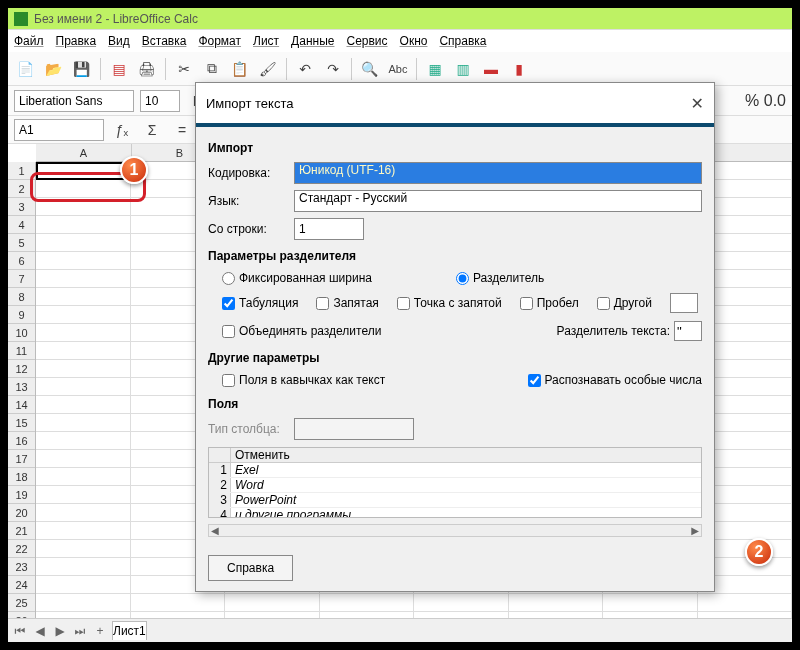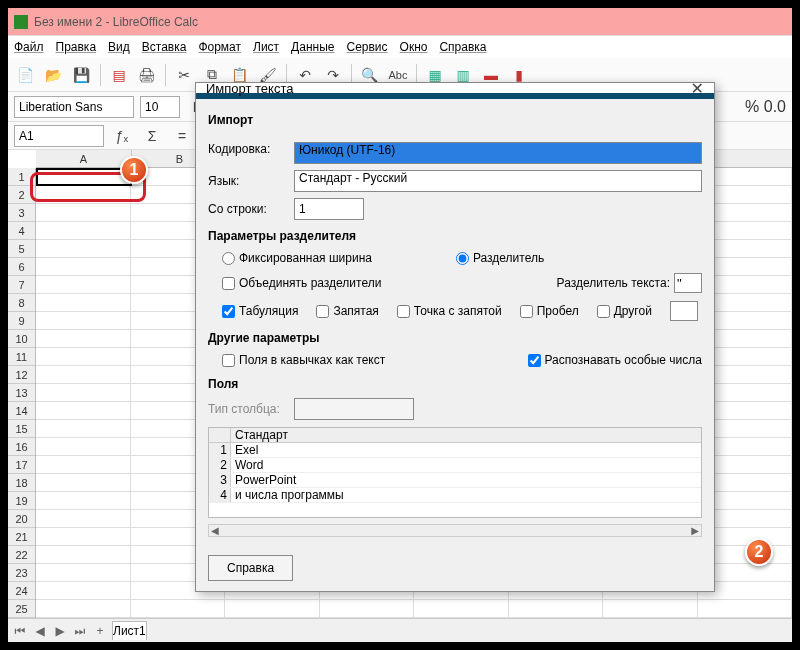--- a/index.html
+++ b/index.html
@@ -1,18 +1,18 @@
 <!DOCTYPE html>
 <html><head>
 <meta charset="utf-8">
 <style>
 * { box-sizing: border-box; font-family: "Segoe UI", Tahoma, sans-serif; }
 body { margin: 0; background: #000; width: 800px; height: 650px; overflow: hidden; position: relative; }
 .frame { position: absolute; left: 8px; top: 8px; right: 8px; bottom: 8px; background: #fff; display: flex; flex-direction: column; }
-.titlebar { height: 28px; background: #fca5a5; display: flex; align-items: center; padding: 0 6px; font-size: 12px; color: #555; border-bottom: 1px solid #ddd; }
+.titlebar { height: 22px; background: #bef264; display: flex; align-items: center; padding: 0 6px; font-size: 12px; color: #555; border-bottom: 1px solid #ddd; }
 .titlebar .icon { width: 14px; height: 14px; background: #2a8a2a; margin-right: 6px; display: inline-block; }
 .menubar { height: 22px; background: #fff; display: flex; align-items: center; padding: 0 6px; font-size: 12px; gap: 12px; }
 .menubar span { text-decoration: underline; text-decoration-color: #999; cursor: default; }
 .toolbar { height: 34px; background: #fafafa; border-bottom: 1px solid #ddd; display: flex; align-items: center; padding: 0 6px; gap: 4px; }
 .tbtn { width: 24px; height: 24px; display: inline-flex; align-items: center; justify-content: center; font-size: 14px; color: #444; }
 .sep { width: 1px; height: 22px; background: #ccc; margin: 0 2px; }
 .formatbar { height: 30px; background: #fafafa; border-bottom: 1px solid #ddd; display: flex; align-items: center; padding: 0 6px; gap: 6px; }
 .combo { height: 22px; border: 1px solid #aaa; background: #fff; font-size: 12px; padding: 0 4px; }
 .fname { width: 120px; }
 .fsize { width: 40px; }
@@ -26,41 +26,41 @@
 .cells { position: absolute; top: 18px; left: 28px; right: 0; bottom: 0; }
 .cells .row { height: 18px; border-bottom: 1px solid #ddd; display: flex; }
 .cells .cell { width: 96px; border-right: 1px solid #ddd; }
 .selcell { position: absolute; top: 18px; left: 28px; width: 96px; height: 18px; border: 2px solid #000; box-shadow: 0 0 0 2px #fff inset; pointer-events: none; }
 .tabbar { height: 24px; background: #f0f0f0; border-top: 1px solid #ccc; display: flex; align-items: center; padding: 0 4px; font-size: 12px; gap: 4px; }
 .tabbar .nav { width: 16px; text-align: center; color: #666; }
 .tabbar .tab { padding: 2px 0; background: #fff; border: 1px solid #bbb; border-bottom: none; }
 .callout { position: absolute; width: 28px; height: 28px; border-radius: 50%; background: radial-gradient(circle at 35% 30%, #ff8a4a, #c82a0a); border: 2px solid #fff; box-shadow: 0 2px 4px rgba(0,0,0,.4); color: #fff; font-weight: bold; font-size: 16px; display: flex; align-items: center; justify-content: center; z-index: 50; }
 .hl1 { position: absolute; border: 3px solid #d4202a; border-radius: 8px; pointer-events: none; z-index: 40; }
 .dialog { position: absolute; left: 195px; top: 82px; width: 520px; height: 510px; background: #f0f0f0; border: 1px solid #888; box-shadow: 3px 3px 10px rgba(0,0,0,.3); display: flex; flex-direction: column; z-index: 30; }
-.dtitle { height: 16px; background: #fff; border-bottom: 6px solid #0c4a6e; display: flex; align-items: center; padding: 0 10px; font-size: 13px; justify-content: space-between; }
+.dtitle { height: 44px; background: #fff; border-bottom: 4px solid #0c4a6e; display: flex; align-items: center; padding: 0 10px; font-size: 13px; justify-content: space-between; }
 .dclose { font-size: 16px; color: #444; }
 .dbody { flex: 1; padding: 8px 12px; font-size: 12px; overflow: hidden; display: flex; flex-direction: column; }
 .sect { font-weight: bold; font-size: 12px; margin: 6px 0 4px; }
 .frow { display: flex; align-items: center; margin: 3px 0; gap: 8px; }
 .flabel { width: 78px; }
 .fsel { flex: 1; height: 22px; border: 1px solid #888; background: #fff; padding: 0 4px; font-size: 12px; }
-.fsel.hl { background: #2a7de1; color: #000000; margin-top: 8px; }
+.fsel.hl { background: #2a7de1; color: #fef9c3; }
 .fnum { width: 70px; height: 22px; border: 1px solid #888; background: #fff; padding: 0 4px; font-size: 12px; }
 .radios { display: flex; gap: 84px; margin: 4px 0 4px 14px; }
 .chkrow { display: flex; gap: 18px; margin: 4px 0 4px 14px; flex-wrap: wrap; align-items: center; }
 .chk { display: inline-flex; align-items: center; gap: 4px; font-size: 12px; }
 .chk input { margin: 0; }
 .small-input { width: 28px; height: 20px; border: 1px solid #888; background: #fff; }
 .fields-box { border: 1px solid #bbb; background: #fff; margin-top: 4px; height: 110px; overflow: auto; font-family: Consolas, monospace; font-size: 12px; }
 .fields-box .fh { background: #eee; border-bottom: 1px solid #ccc; display: flex; }
 .fields-box .fh .fc1 { width: 22px; border-right: 1px solid #ccc; }
 .fields-box .fh .fc2 { flex: 1; padding: 0 4px; }
 .fields-box .fr { display: flex; border-bottom: 1px solid #eee; }
 .fields-box .fr .fc1 { width: 22px; border-right: 1px solid #ccc; text-align: right; padding-right: 3px; background: #eee; }
-.fields-box .fr .fc2 { flex: 1; padding: 0 4px; }
+.fields-box .fr .fc2 { flex: 1; padding: 0 4px; font-style: italic; }
 .hscroll { height: 16px; background: #eee; border: 1px solid #ccc; margin-top: 6px; display: flex; align-items: center; justify-content: space-between; padding: 0 2px; font-size: 10px; color: #666; }
 .dbtns { display: flex; justify-content: space-between; padding: 10px 12px; align-items: center; }
 .btn { height: 26px; padding: 0 18px; border: 1px solid #888; background: #f4f4f4; font-size: 12px; display: inline-flex; align-items: center; }
 .btn.primary { border: 1px solid #2a7de1; }
 .percent { font-size: 16px; color: #333; }
 </style>
 </head>
 <body>
 
 <div class="frame">
@@ -462,53 +462,53 @@
     <div class="radios">
       <label class="chk">
           <input type="radio" name="sep" style="">
           <span>Фиксированная ширина</span>
         </label>
       <label class="chk">
           <input type="radio" name="sep" checked="" style="">
           <span>Разделитель</span>
         </label>
     </div>
+    <div class="chkrow">
+      <label class="chk">
+          <input type="checkbox" checked="" style="">
+          <span>Табуляция</span>
+        </label>
+      <label class="chk">
+          <input type="checkbox" style="">
+          <span>Запятая</span>
+        </label>
+      <label class="chk">
+          <input type="checkbox" style="">
+          <span>Точка с запятой</span>
+        </label>
+      <label class="chk">
+          <input type="checkbox" style="">
+          <span>Пробел</span>
+        </label>
+      <label class="chk">
+          <input type="checkbox" style="">
+          <span>Другой</span>
+        </label>
+      <input class="small-input" style="">
+    </div>
     <div class="chkrow" style="justify-content:space-between">
       <label class="chk">
           <input type="checkbox" style="">
           <span>Объединять разделители</span>
         </label>
       <span style="display:flex;align-items:center;gap:4px">
         <span>Разделитель текста:</span>
         <input class="small-input" value="&quot;" style="">
       </span>
     </div>
-    <div class="chkrow">
-      <label class="chk">
-          <input type="checkbox" checked="" style="">
-          <span>Табуляция</span>
-        </label>
-      <label class="chk">
-          <input type="checkbox" style="">
-          <span>Запятая</span>
-        </label>
-      <label class="chk">
-          <input type="checkbox" style="">
-          <span>Точка с запятой</span>
-        </label>
-      <label class="chk">
-          <input type="checkbox" style="">
-          <span>Пробел</span>
-        </label>
-      <label class="chk">
-          <input type="checkbox" style="">
-          <span>Другой</span>
-        </label>
-      <input class="small-input" style="">
-    </div>
 
     <div class="sect">Другие параметры</div>
     <div class="chkrow" style="justify-content:space-between">
       <label class="chk">
           <input type="checkbox" style="">
           <span>Поля в кавычках как текст</span>
         </label>
       <label class="chk">
           <input type="checkbox" checked="" style="">
           <span>Распознавать особые числа</span>
@@ -516,38 +516,38 @@
     </div>
 
     <div class="sect">Поля</div>
     <div class="frow">
       <span class="flabel" style="color:#888">Тип столбца:</span>
       <div class="fsel" style="width:120px;flex:none;background:#f4f4f4"></div>
     </div>
     <div class="fields-box">
       <div class="fh">
           <div class="fc1"></div>
-          <div class="fc2">Стандарт</div>
+          <div class="fc2">Отменить</div>
         </div>
       <div id="preview-rows">
           <div class="fr">
             <div class="fc1">1</div>
             <div class="fc2">Exel</div>
           </div>
           <div class="fr">
             <div class="fc1">2</div>
             <div class="fc2">Word</div>
           </div>
           <div class="fr">
             <div class="fc1">3</div>
             <div class="fc2">PowerPoint</div>
           </div>
           <div class="fr">
             <div class="fc1">4</div>
-            <div class="fc2">и числа программы</div>
+            <div class="fc2">и другие программы</div>
           </div>
         </div>
     </div>
     <div class="hscroll">
         <span>◀</span>
         <span>▶</span>
       </div>
   </div>
   <div class="dbtns">
     <button class="btn">Справка</button>

